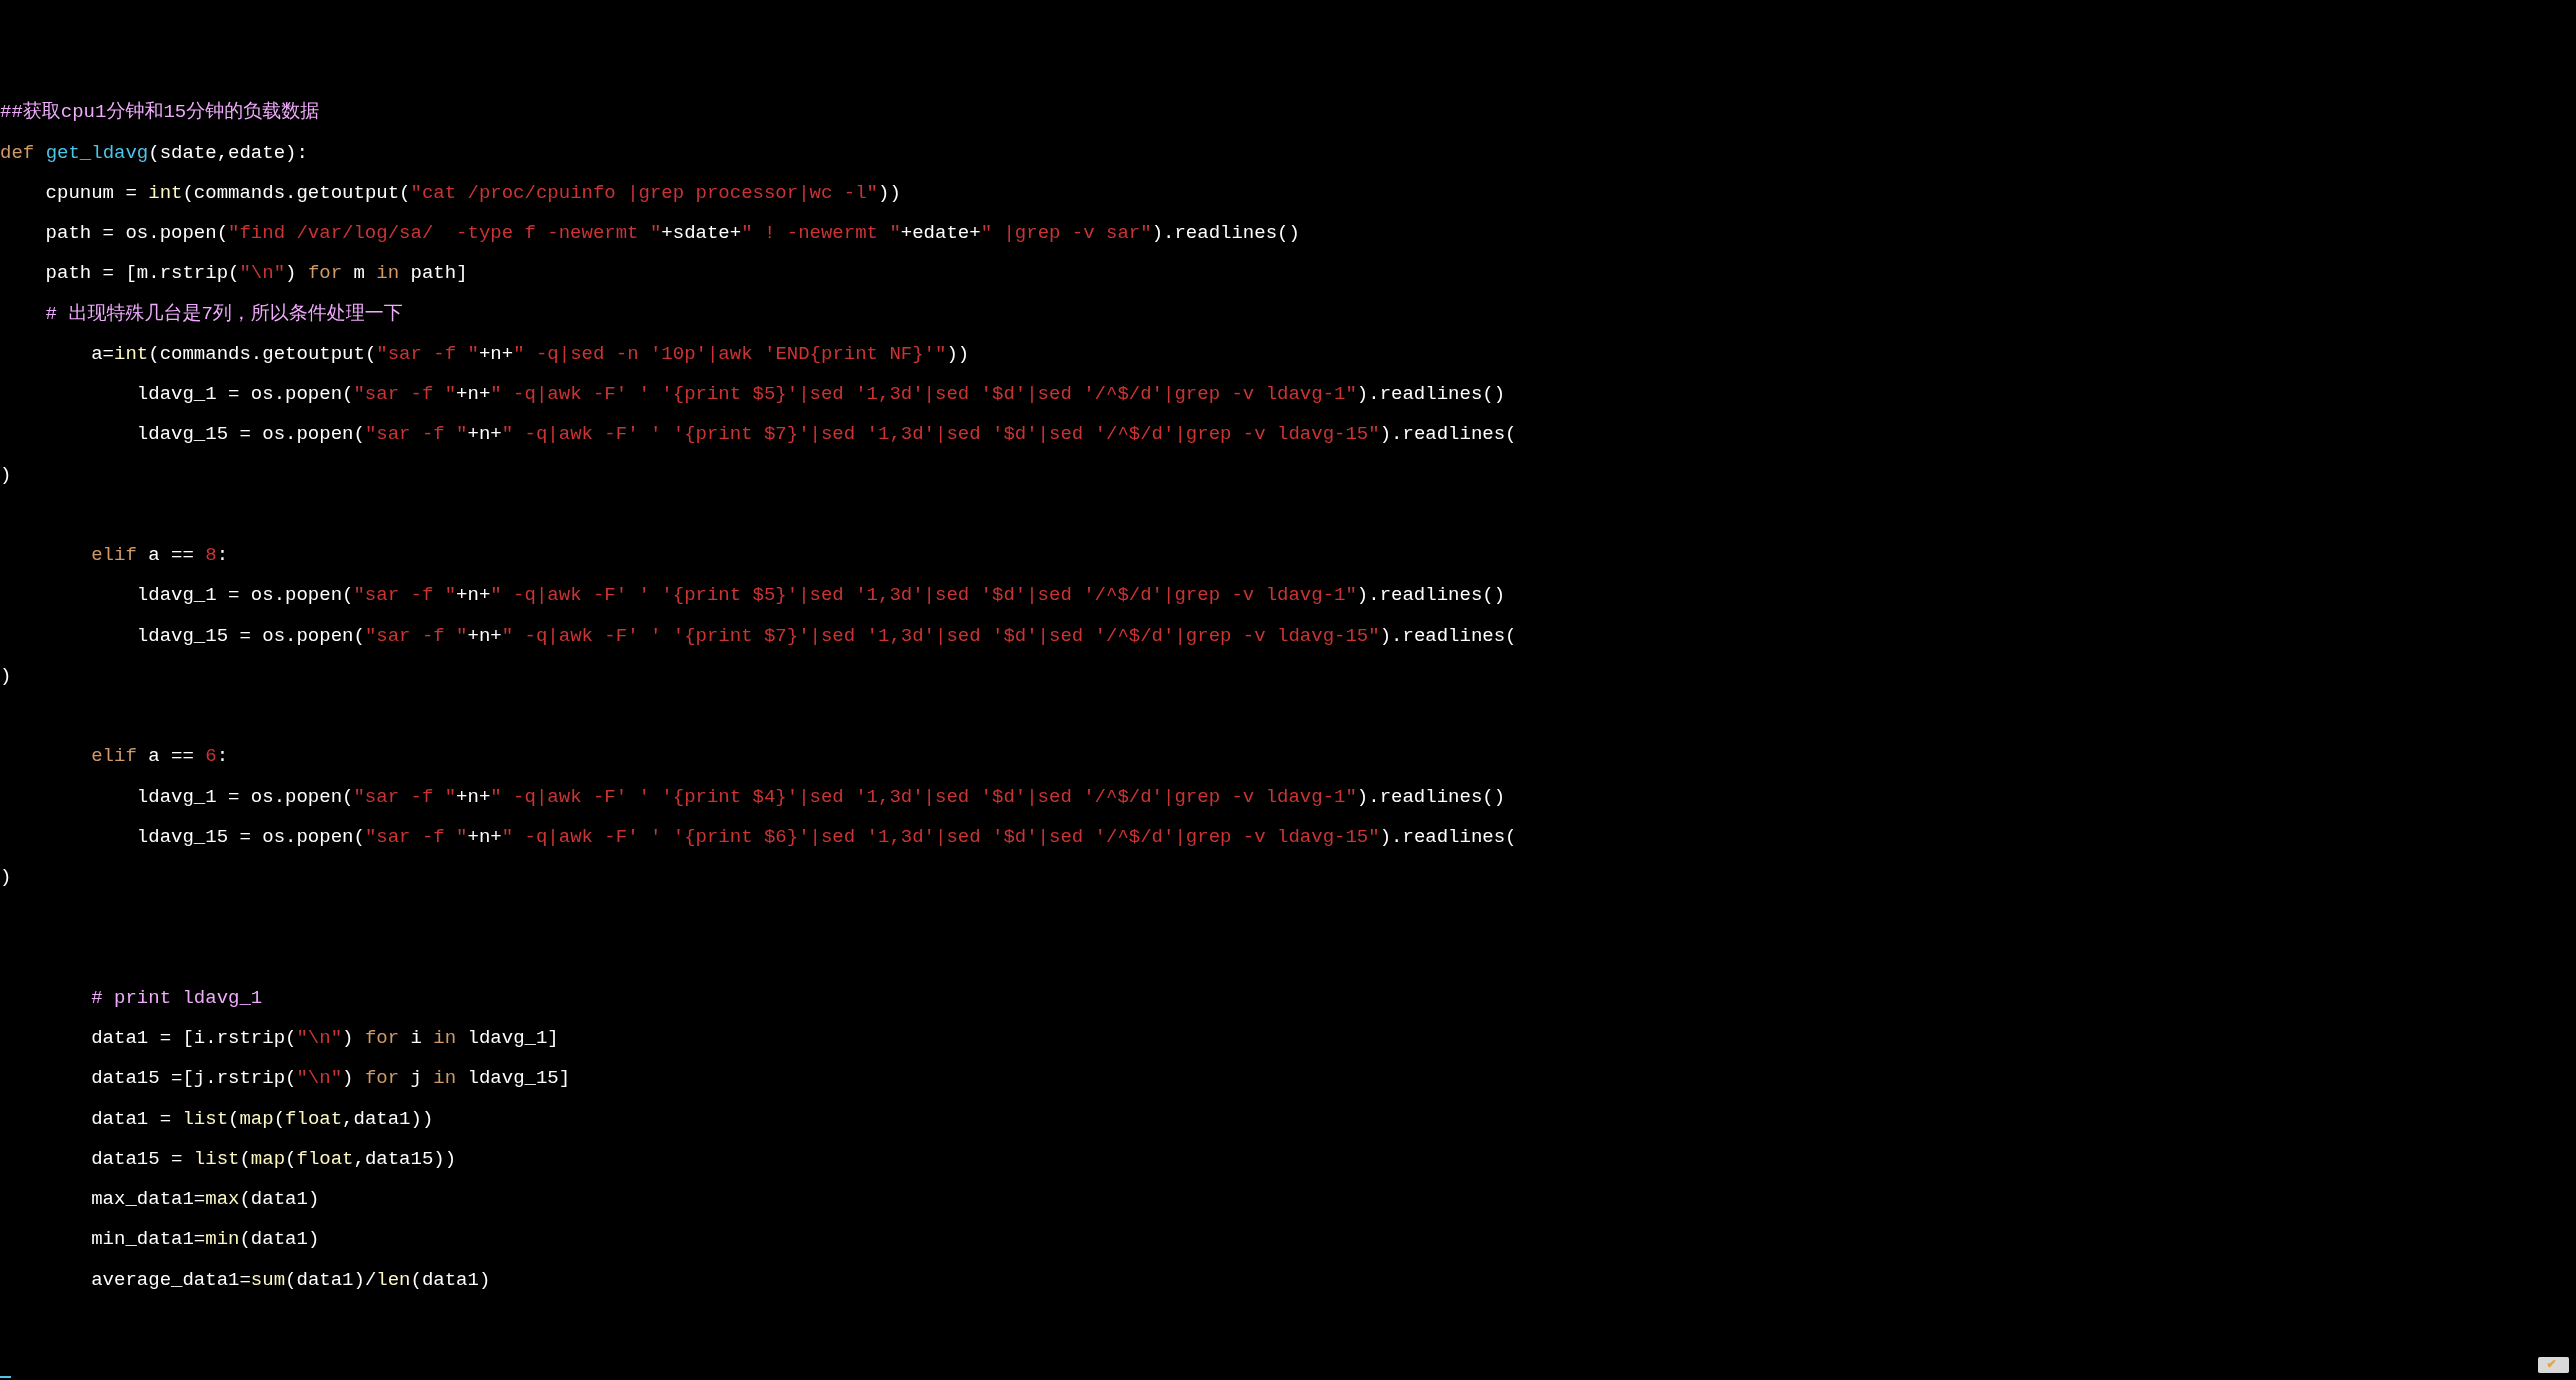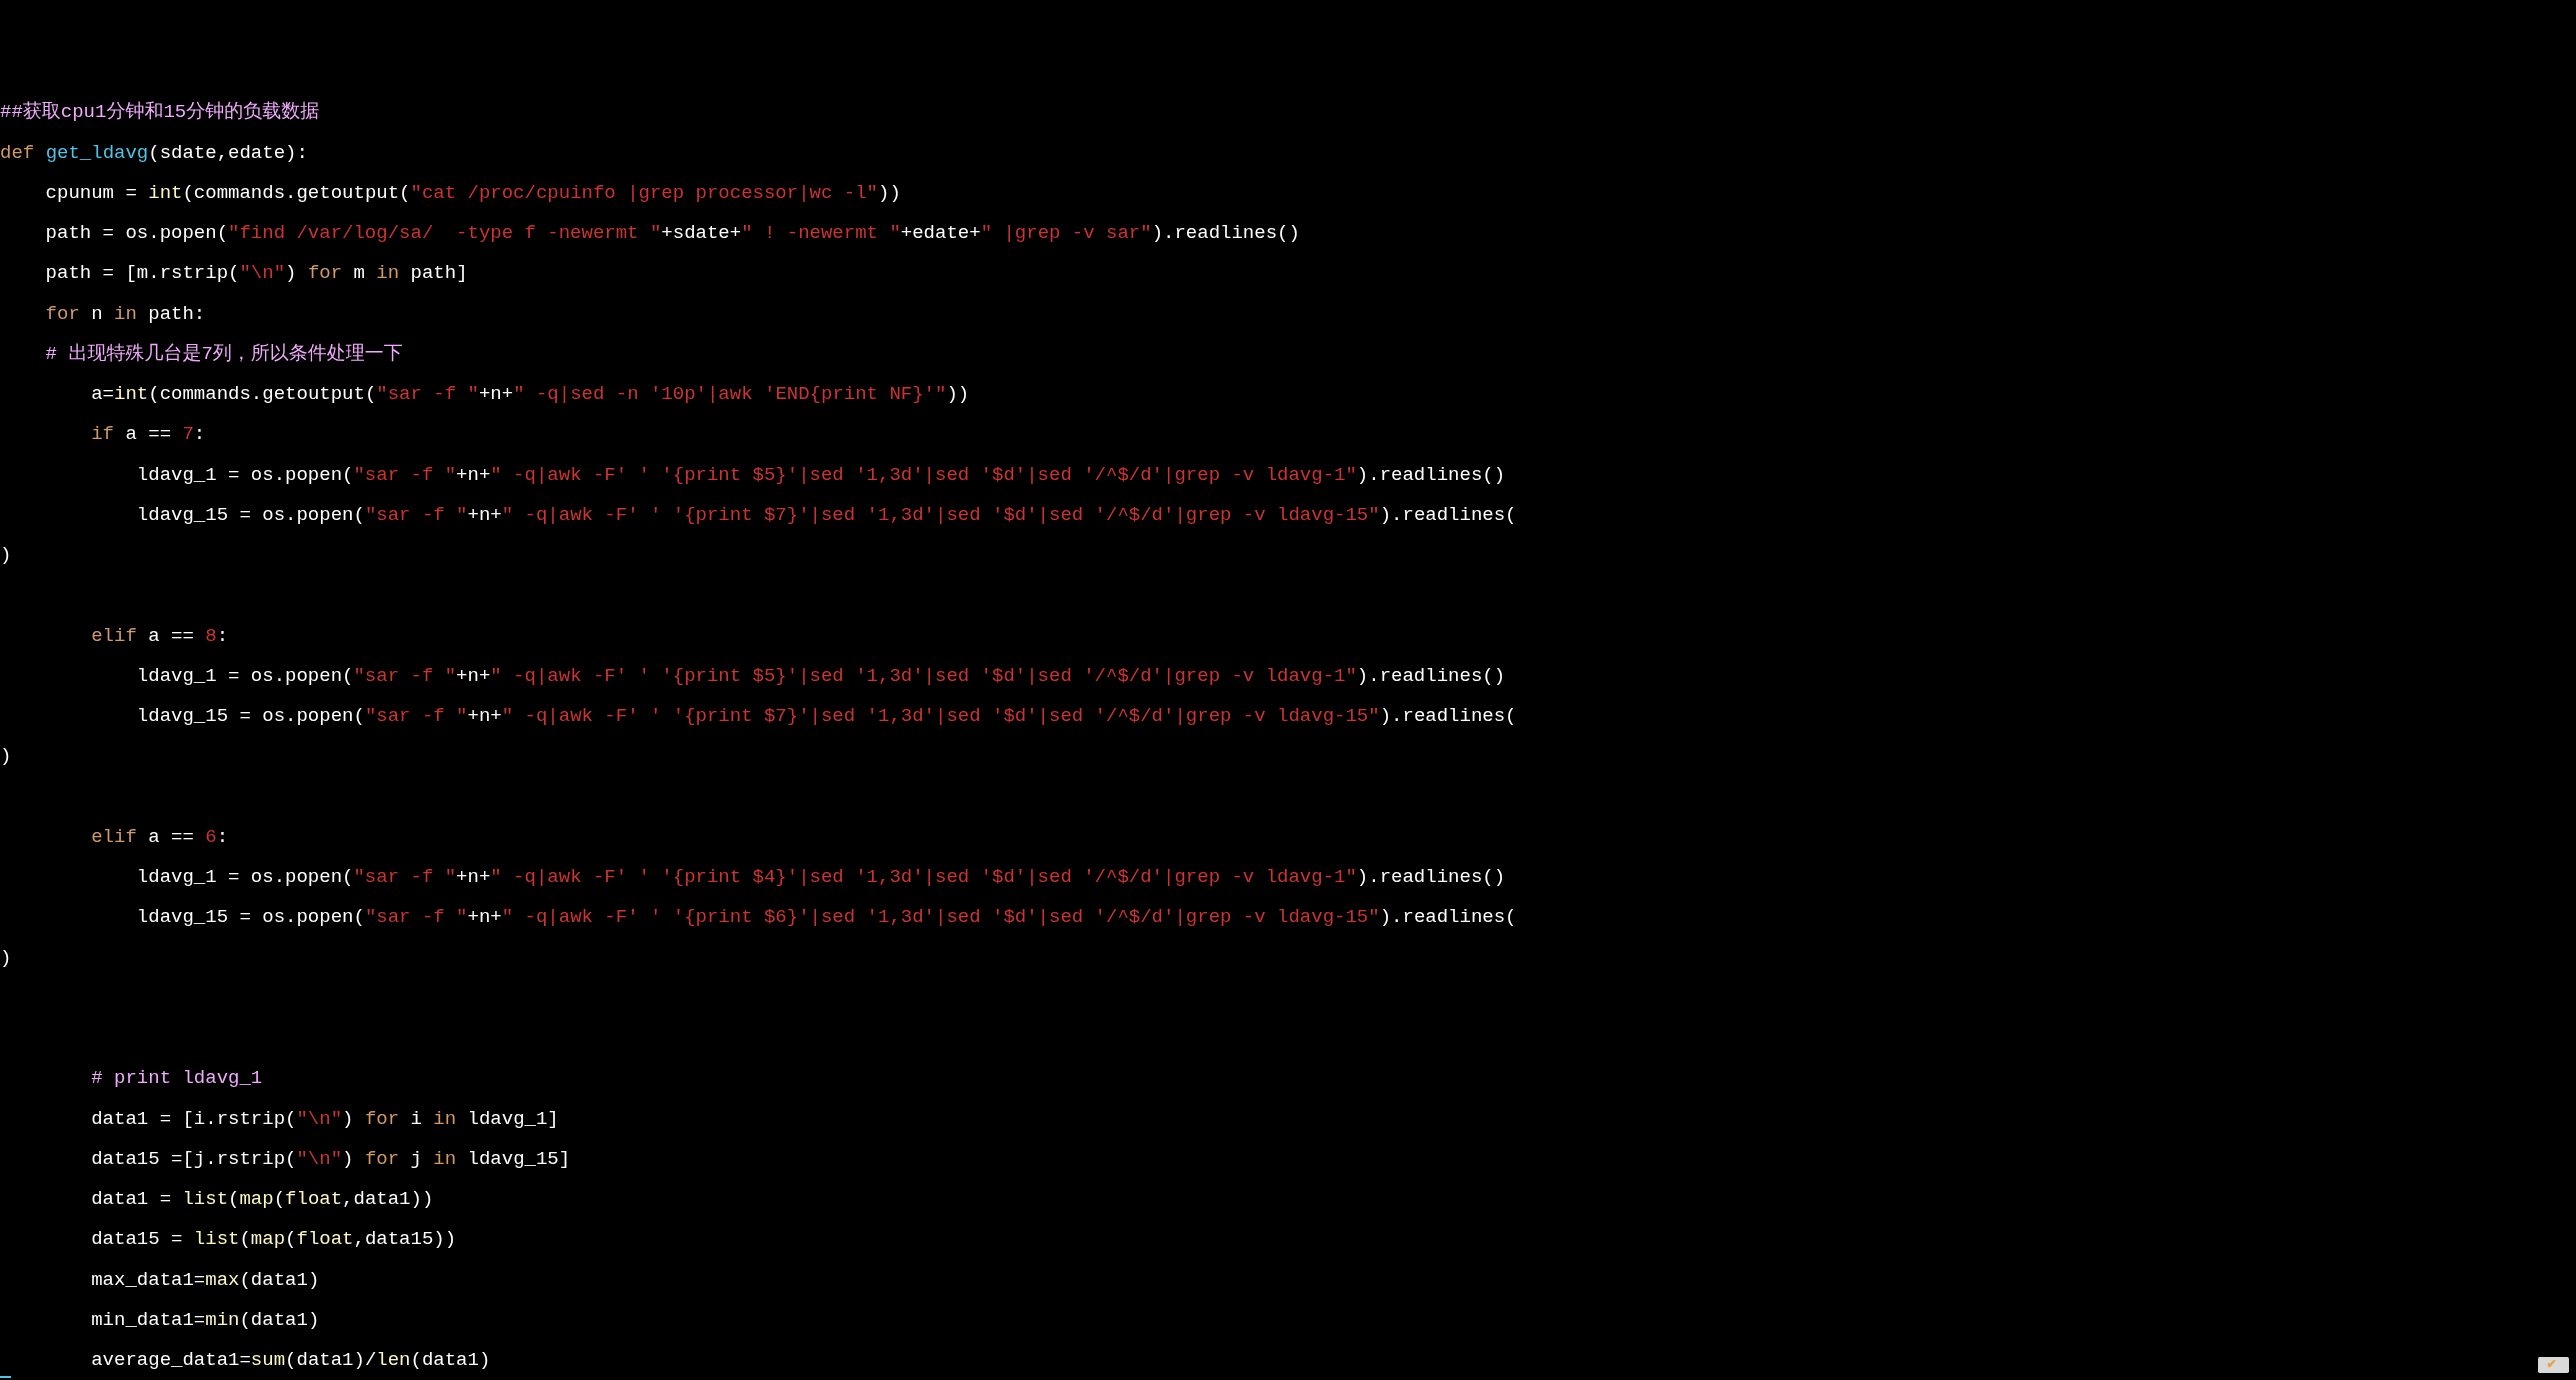--- a/index.html
+++ b/index.html
@@ -56,24 +56,22 @@
 <body>
 
 
 
 <div>
 <span class="line"><span class="c-blue">##获取cpu1分钟和15分钟的负载数据</span></span>
 <span class="line"><span class="c-orange">def</span><span class="c-white"> </span><span class="c-cyan">get_ldavg</span><span class="c-white">(sdate,edate):</span></span>
 <span class="line"><span class="c-white">    </span><span class="c-white">cpunum = </span><span class="c-teal">int</span><span class="c-white">(commands.getoutput(</span><span class="c-red">"cat /proc/cpuinfo |grep processor|wc -l"</span><span class="c-white">))</span></span>
 <span class="line"><span class="c-white">    </span><span class="c-white">path = os.popen(</span><span class="c-red">"find /var/log/sa/  -type f -newermt "</span><span class="c-white">+sdate+</span><span class="c-red">" ! -newermt "</span><span class="c-white">+edate+</span><span class="c-red">" |grep -v sar"</span><span class="c-white">).readlines()</span></span>
 <span class="line"><span class="c-white">    </span><span class="c-white">path = [m.rstrip(</span><span class="c-red">"\n"</span><span class="c-white">) </span><span class="c-orange">for</span><span class="c-white"> m </span><span class="c-orange">in</span><span class="c-white"> path]</span></span>
-<span class="line"><span class="c-white">    </span><span class="c-orange">for</span><span class="c-white"> n </span><span class="c-orange">in</span><span class="c-white"> path:</span></span>
 <span class="line"><span class="c-white">    </span><span class="c-blue"># 出现特殊几台是7列，所以条件处理一下</span></span>
 <span class="line"><span class="c-white">        </span><span class="c-white">a=</span><span class="c-teal">int</span><span class="c-white">(commands.getoutput(</span><span class="c-red">"sar -f "</span><span class="c-white">+n+</span><span class="c-red">" -q|sed -n '10p'|awk 'END{print NF}'"</span><span class="c-white">))</span></span>
-<span class="line"><span class="c-white">        </span><span class="c-orange">if</span><span class="c-white"> a == </span><span class="c-red">7</span><span class="c-white">:</span></span>
 <span class="line"><span class="c-white">            </span><span class="c-white">ldavg_1 = os.popen(</span><span class="c-red">"sar -f "</span><span class="c-white">+n+</span><span class="c-red">" -q|awk -F' ' '{print $5}'|sed '1,3d'|sed '$d'|sed '/^$/d'|grep -v ldavg-1"</span><span class="c-white">).readlines()</span></span>
 <span class="line"><span class="c-white">            </span><span class="c-white">ldavg_15 = os.popen(</span><span class="c-red">"sar -f "</span><span class="c-white">+n+</span><span class="c-red">" -q|awk -F' ' '{print $7}'|sed '1,3d'|sed '$d'|sed '/^$/d'|grep -v ldavg-15"</span><span class="c-white">).readlines(</span></span>
 <span class="line"><span class="c-white">)</span></span>
 <span class="line"> </span>
 <span class="line"><span class="c-white">        </span><span class="c-orange">elif</span><span class="c-white"> a == </span><span class="c-red">8</span><span class="c-white">:</span></span>
 <span class="line"><span class="c-white">            </span><span class="c-white">ldavg_1 = os.popen(</span><span class="c-red">"sar -f "</span><span class="c-white">+n+</span><span class="c-red">" -q|awk -F' ' '{print $5}'|sed '1,3d'|sed '$d'|sed '/^$/d'|grep -v ldavg-1"</span><span class="c-white">).readlines()</span></span>
 <span class="line"><span class="c-white">            </span><span class="c-white">ldavg_15 = os.popen(</span><span class="c-red">"sar -f "</span><span class="c-white">+n+</span><span class="c-red">" -q|awk -F' ' '{print $7}'|sed '1,3d'|sed '$d'|sed '/^$/d'|grep -v ldavg-15"</span><span class="c-white">).readlines(</span></span>
 <span class="line"><span class="c-white">)</span></span>
 <span class="line"> </span>
 <span class="line"><span class="c-white">        </span><span class="c-orange">elif</span><span class="c-white"> a == </span><span class="c-red">6</span><span class="c-white">:</span></span>

